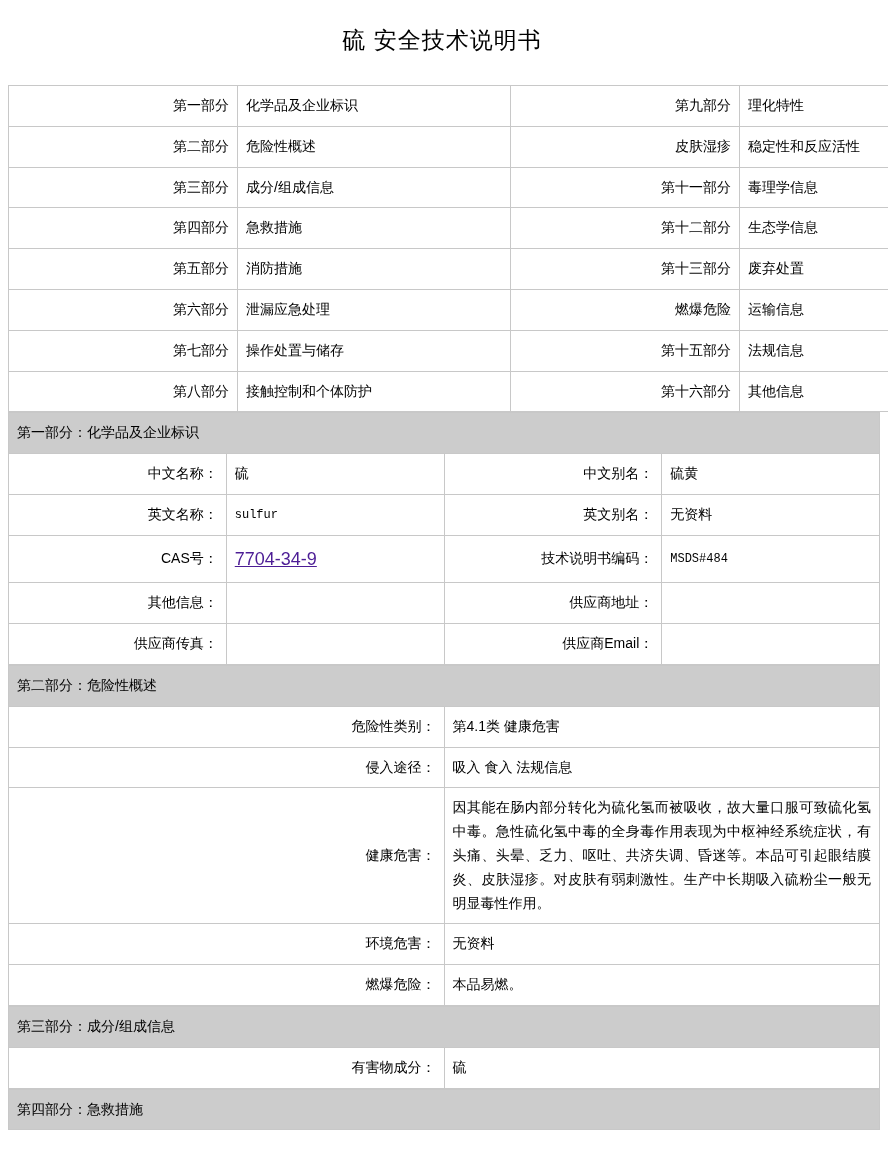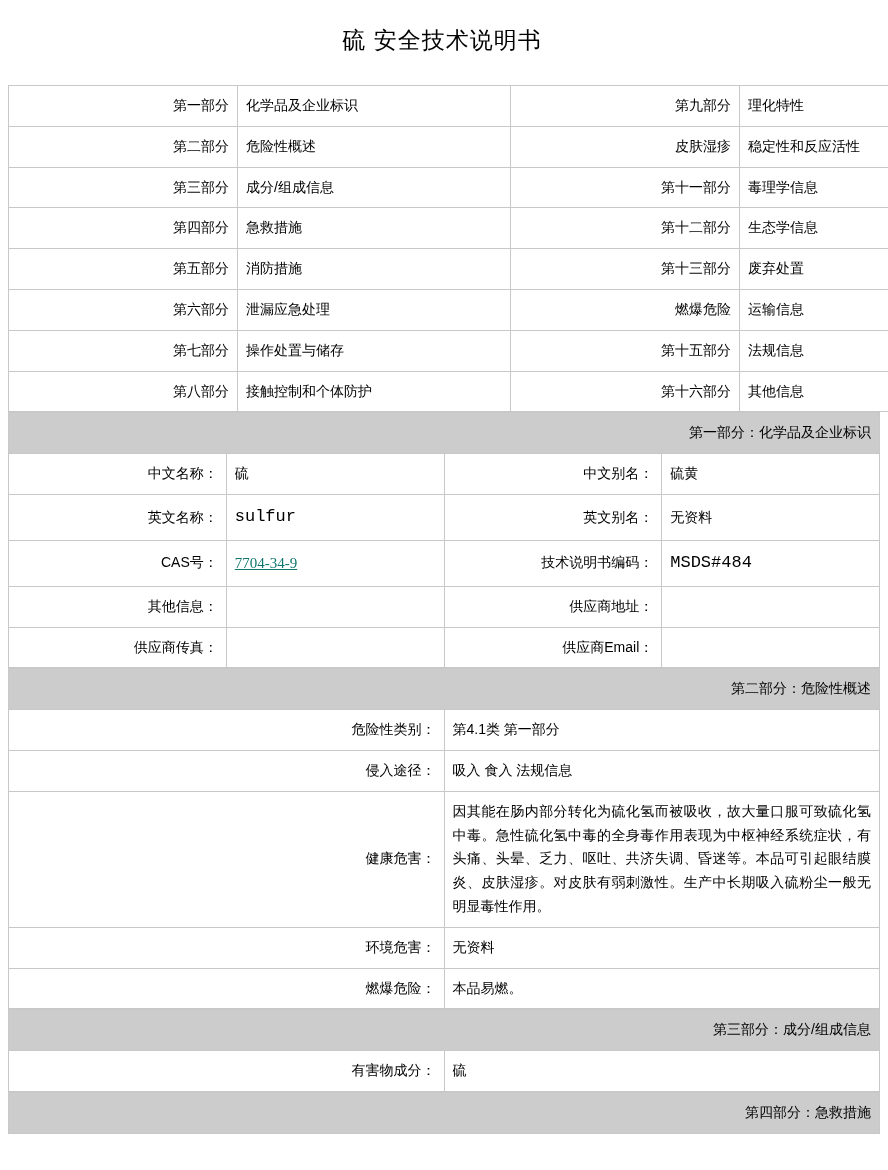--- a/index.html
+++ b/index.html
@@ -43,35 +43,35 @@
     text-align: right;
     white-space: nowrap;
     background: #ffffff;
   }
   td.val {
     text-align: left;
     background: #ffffff;
   }
   td.section-head {
     background: #cccccc;
-    text-align: right;
+    text-align: left;
     font-size: 14px;
     padding: 7px 0;
   }
   .w-lbl  { width: 212px; }
   .w-val  { width: 256px; }
   td.val.mono, .mono {
     font-family: "Liberation Mono", monospace;
-    font-size: 17px;
+    font-size: 12px;
   }
   a.caslink {
-    color: #0f766e;
+    color: #4c1d95;
     text-decoration: underline;
-    font-family: Liberation Serif, serif;
-    font-size: 15px;
+    font-family: Liberation Sans, sans-serif;
+    font-size: 18px;
   }
   td.para {
     line-height: 1.9;
     text-align: justify;
     margin-left: 32px;
   }
   .full-label { width: 212px; text-align: right; white-space: nowrap; }
   .tall { vertical-align: middle; }
 </style>
 </head>
@@ -174,21 +174,21 @@
     </tbody>
   </table>
 
   <table class="msds">
     <tbody>
       <tr>
         <td class="section-head" colspan="2">第二部分：危险性概述</td>
       </tr>
       <tr>
         <td class="lbl full-label">危险性类别：</td>
-        <td class="val">第4.1类  第一部分</td>
+        <td class="val">第4.1类  健康危害</td>
       </tr>
       <tr>
         <td class="lbl full-label">侵入途径：</td>
         <td class="val">吸入  食入  法规信息</td>
       </tr>
       <tr>
         <td class="lbl full-label tall">健康危害：</td>
         <td class="val para">因其能在肠内部分转化为硫化氢而被吸收，故大量口服可致硫化氢中毒。急性硫化氢中毒的全身毒作用表现为中枢神经系统症状，有头痛、头晕、乏力、呕吐、共济失调、昏迷等。本品可引起眼结膜炎、皮肤湿疹。对皮肤有弱刺激性。生产中长期吸入硫粉尘一般无明显毒性作用。</td>
       </tr>
       <tr>

